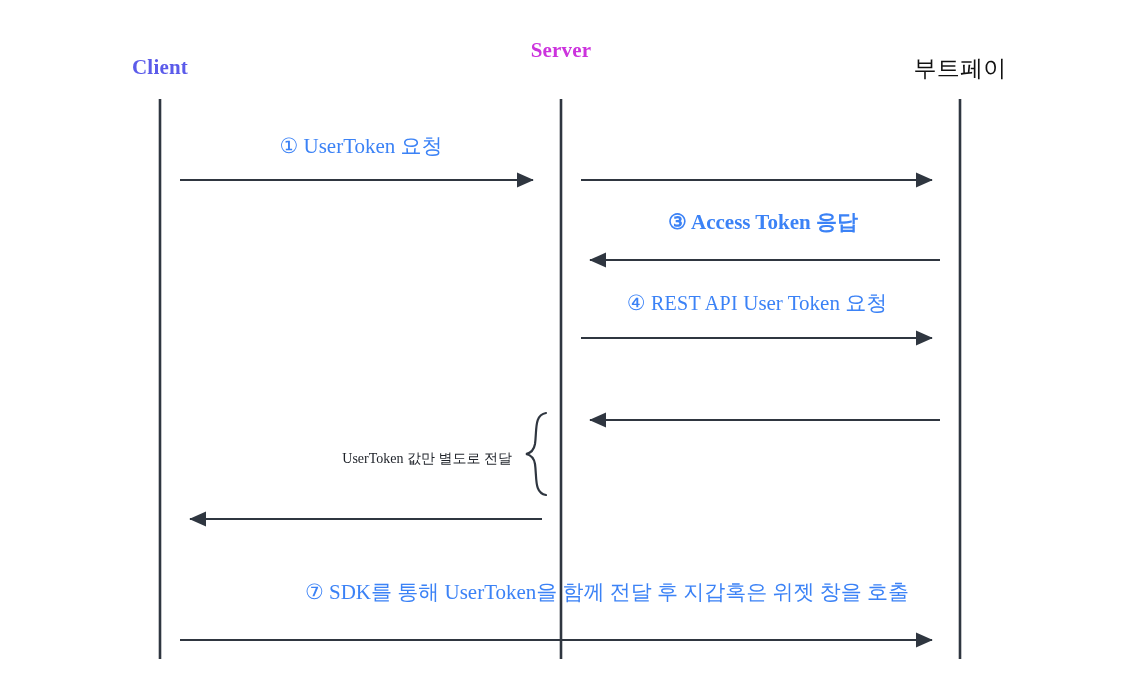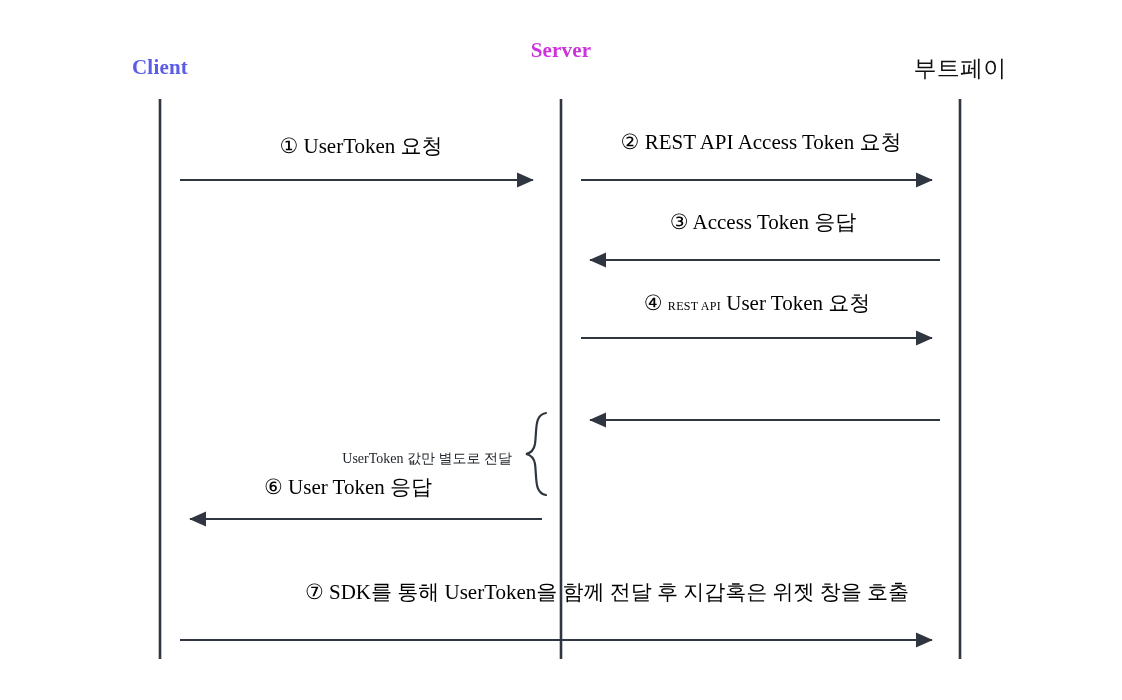--- a/index.html
+++ b/index.html
@@ -39,27 +39,27 @@
   }
   .actor-label.korean {
     font-weight: normal;
     font-size: 23px;
     text-align: right;
   }
   .msg-label {
     position: absolute;
     font-family: "Liberation Serif", "DejaVu Serif", serif;
     font-size: 21px;
-    color: #000000;
+    color: #3b82f6;
     white-space: nowrap;
     transform: translateX(-50%);
     line-height: 1.15;
   }
   .msg-label .small-caps {
-    font-size: 12px;
+    font-size: 20px;
     letter-spacing: 0.3px;
   }
   .note-label {
     position: absolute;
     font-family: "Liberation Serif", "DejaVu Serif", serif;
     font-size: 14px;
     color: #1d2128;
     white-space: nowrap;
     transform: translateX(-100%);
     line-height: 1.2;
@@ -101,28 +101,26 @@
   </svg>
 
   <div class="actor-label" style="left:160px; top:55px; color:#5b5bea;">Client</div>
 
   <div class="actor-label" style="left:561px; top:38px; color:#cc33dd;">Server</div>
 
   <div class="actor-label korean" style="left:960px; top:53px; color:#111111;">부트페이</div>
 
   <div class="msg-label" style="left:361px; top:134px;">① UserToken 요청</div>
 
-  <div class="msg-label" style="left:761px; top:130px;">② REST API Access Token 요청</div>
 
-  <div class="msg-label" style="left:763px; top:210px;">③ Access Token 응답</div>
+  <div class="msg-label" style="left:763px; top:210px;font-weight:bold;">③ Access Token 응답</div>
 
   <div class="msg-label" style="left:757px; top:291px;">
     <span>④ </span><span class="small-caps">REST API</span><span> User Token 요청</span>
   </div>
 
 
-  <div class="msg-label" style="left:348px; top:475px;">⑥ User Token 응답</div>
 
   <div class="msg-label" style="left:560px; top:580px;margin-left:47px;">⑦ SDK를 통해 UserToken을 함께 전달 후 지갑혹은 위젯 창을 호출</div>
 
   <div class="note-label" style="left:512px; top:443px;margin-top:8px;">UserToken 값만 별도로 전달</div>
 
 </div>
 
 </body></html>

